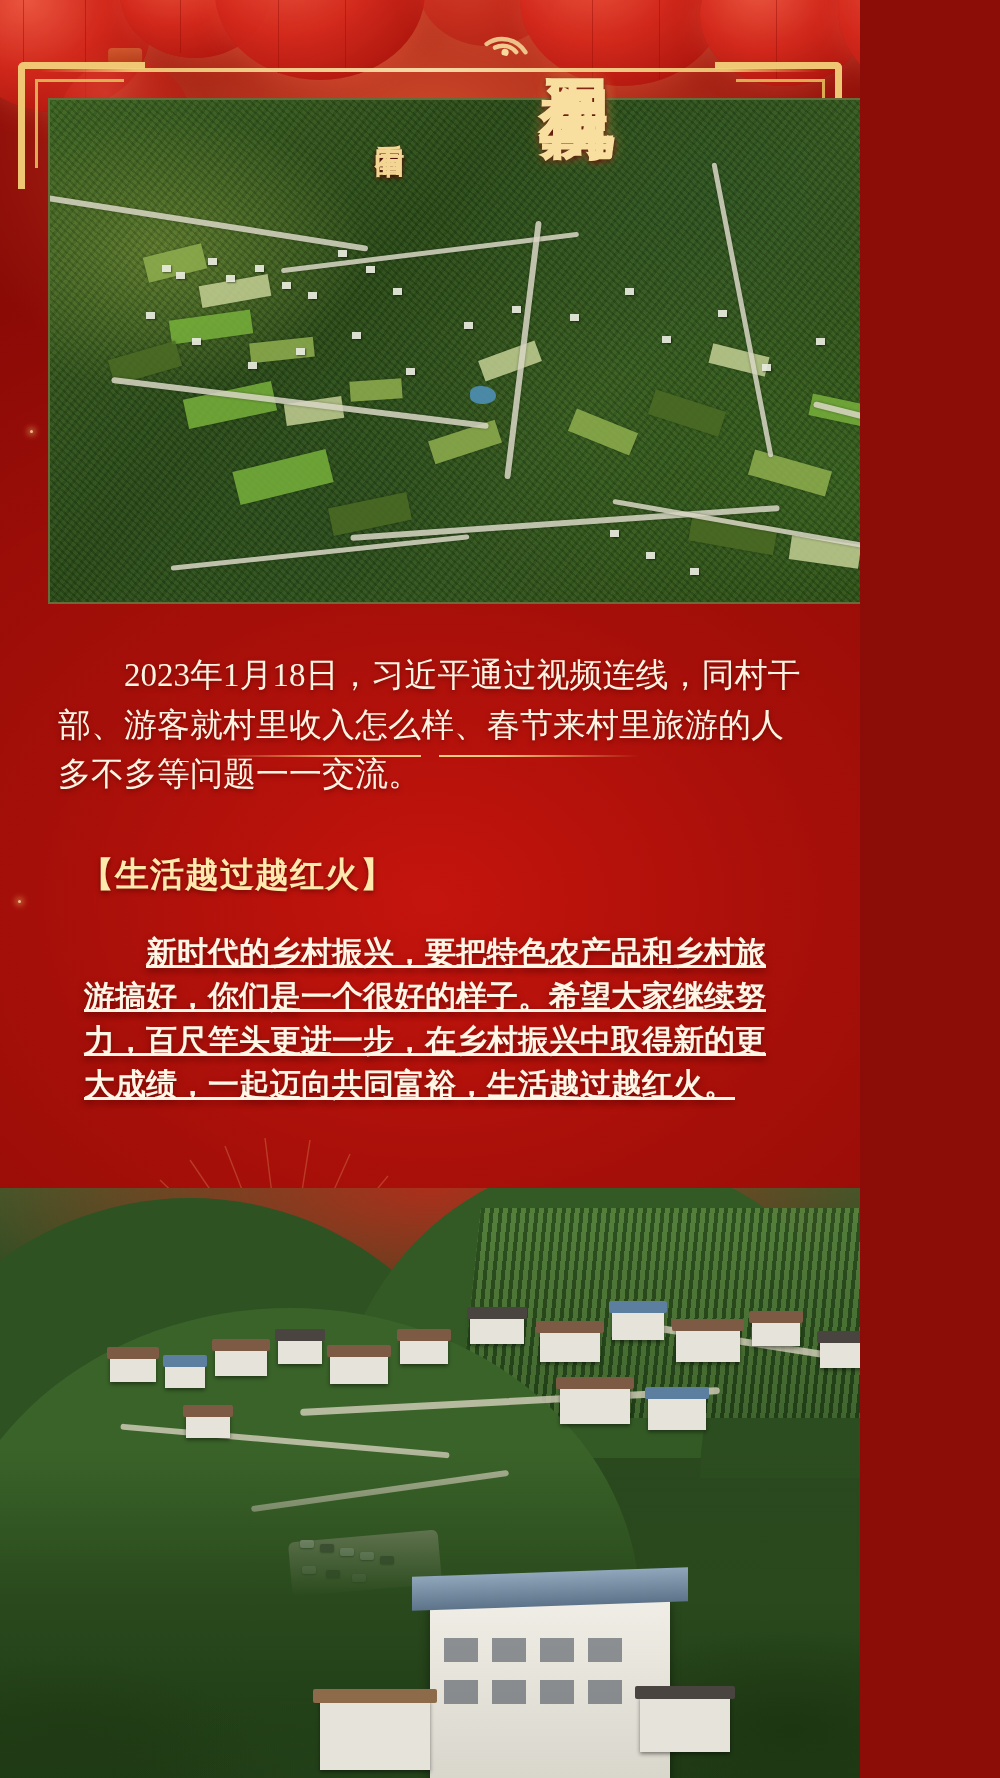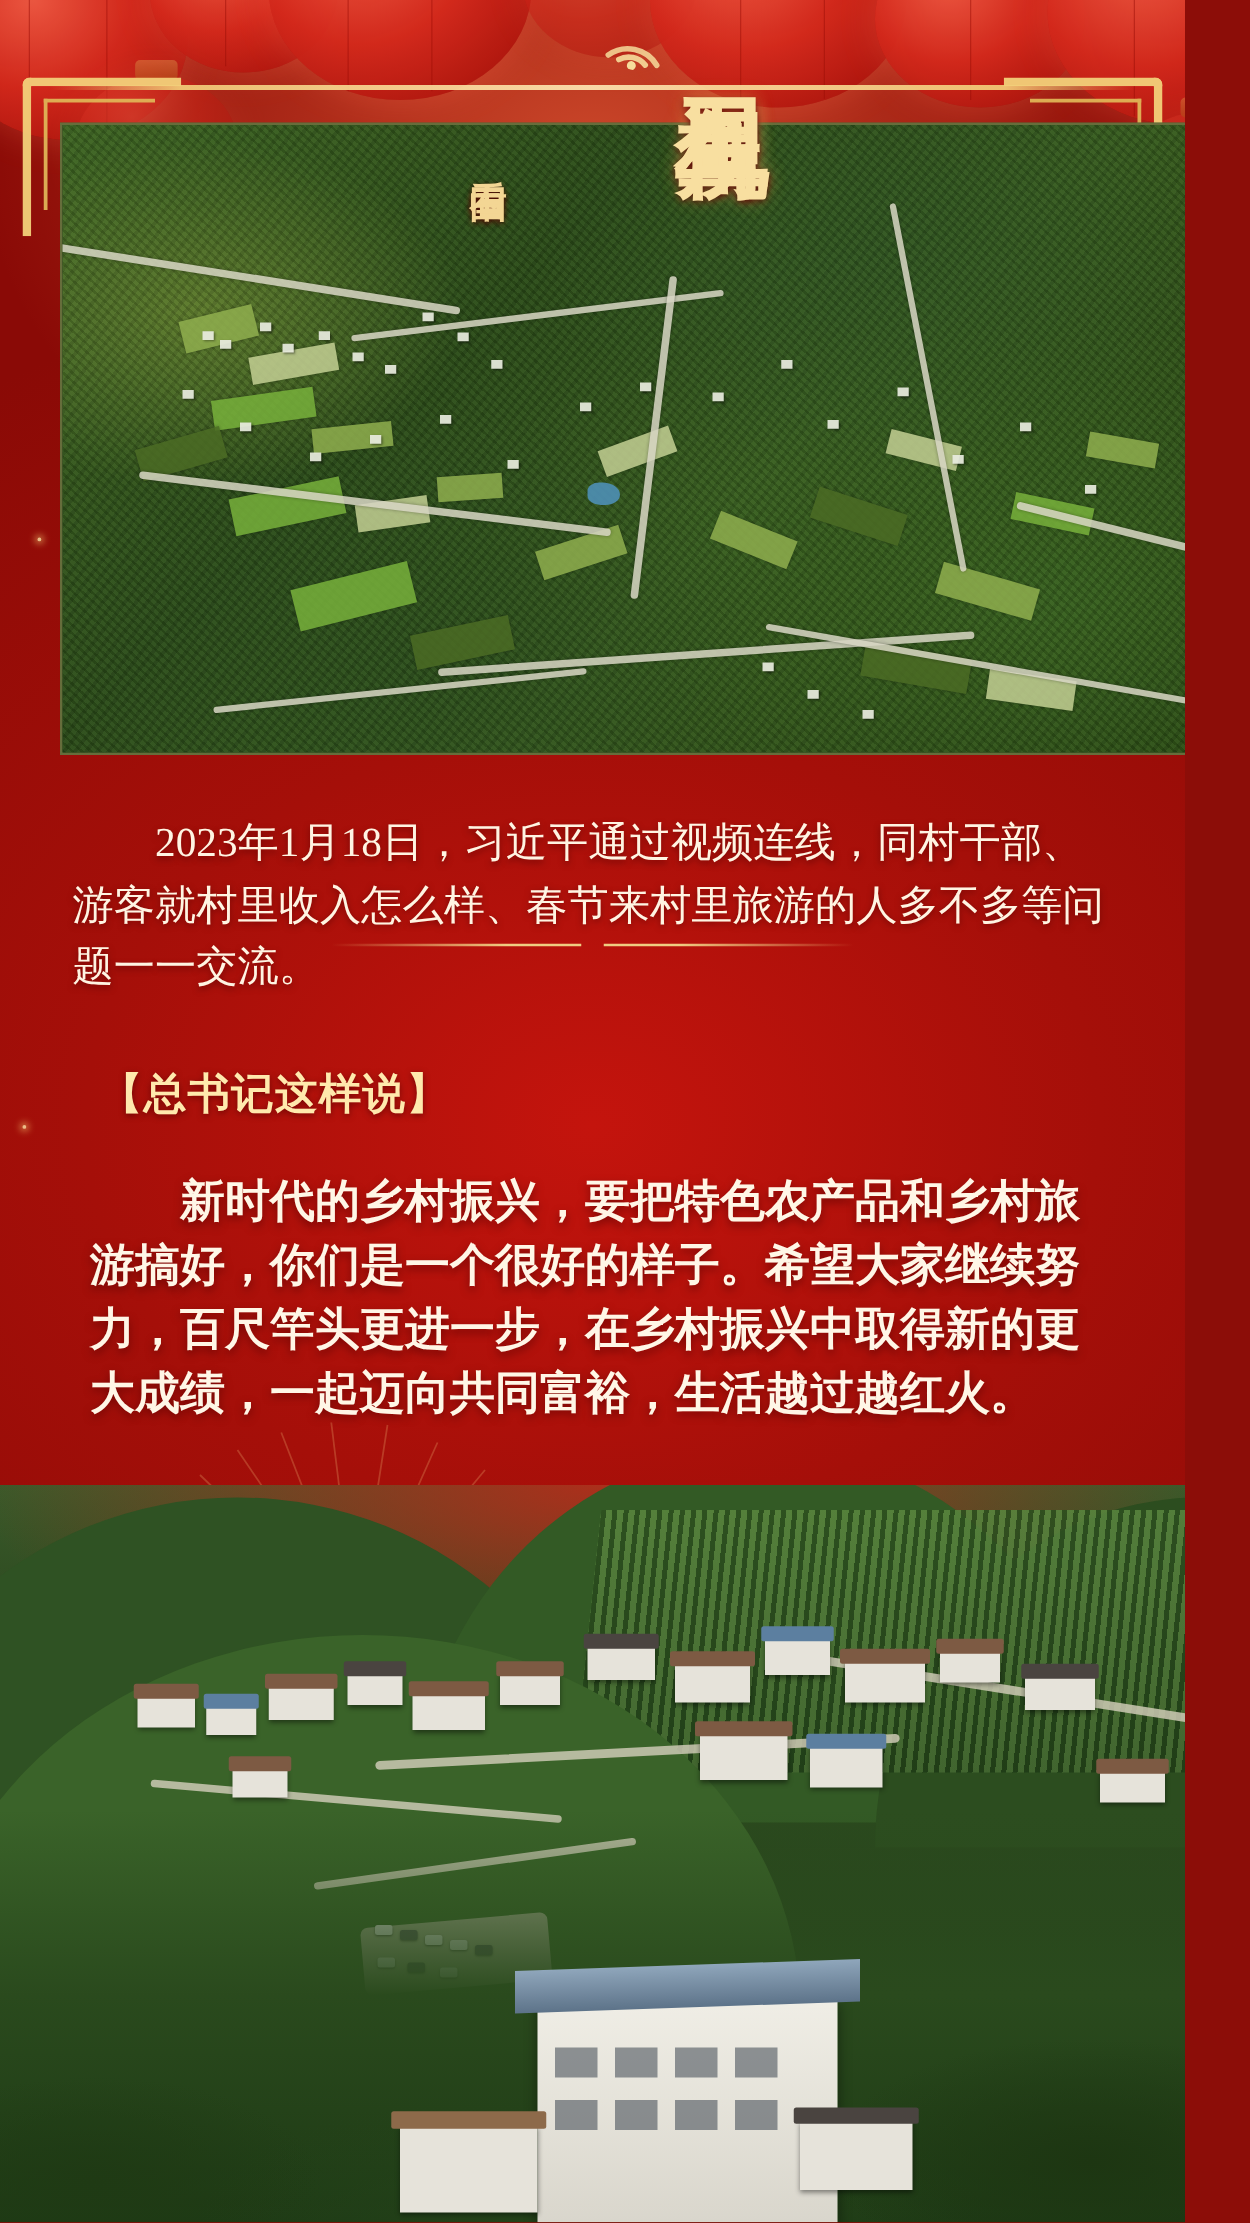--- a/index.html
+++ b/index.html
@@ -5,21 +5,21 @@
   html, body {
     margin: 0;
     padding: 0;
     background: #8c0d08;
   }
   body {
     font-family: "Liberation Serif", "DejaVu Serif", serif;
   }
   .poster {
     position: relative;
-    width: 948px;
+    width: 860px;
     height: 1778px;
     overflow: hidden;
     background:
       radial-gradient(ellipse 700px 500px at 50% 120px, rgba(255,120,70,0.55) 0%, rgba(200,25,15,0.0) 70%),
       radial-gradient(ellipse 900px 700px at 50% 900px, #c4140d 0%, #a50f09 45%, #8a0a06 100%),
       linear-gradient(180deg, #c01710 0%, #a80f0a 30%, #9c0d08 60%, #8f0b07 100%);
   }
 
   
   .lantern-band {
@@ -236,30 +236,31 @@
     top: 852px;
     font-size: 34px;
     font-weight: 700;
     color: #ffe9ad;
     letter-spacing: 1px;
     text-shadow: 0 2px 5px rgba(80,0,0,.65);
     z-index: 6;
   }
   .quote-body {
     position:absolute;
-    left: 72px;
+    left: 84px;
     right: 72px;
     top: 900px;
     color: #fff6e6;
-    font-size: 36px;
+    font-size: 31px;
     line-height: 1.42;
     text-indent: 2em;
     font-weight: 700;
     text-shadow: 0 3px 7px rgba(80,0,0,.6);
     z-index: 6;
+    text-decoration: underline;
   }
 
   
   .firework {
     position:absolute;
     left: 120px; top: 1120px;
     width: 330px; height: 180px;
     opacity:.22;
     z-index: 3;
   }
@@ -474,21 +475,21 @@
     <div class="road" style="left:120px; top:450px; width:300px; height:5px; transform:rotate(-6deg);"></div>
   </div>
 
   <p class="caption">2023年1月18日，习近平通过视频连线，同村干部、游客就村里收入怎么样、春节来村里旅游的人多不多等问题一一交流。</p>
 
   <div class="loc-wrap">
     <div class="loc-rule"></div>
     <div class="loc-rule right"></div>
   </div>
 
-  <div class="quote-head">【总书记这样说】</div>
+  <div class="quote-head">【生活越过越红火】</div>
   <p class="quote-body">新时代的乡村振兴，要把特色农产品和乡村旅游搞好，你们是一个很好的样子。希望大家继续努力，百尺竿头更进一步，在乡村振兴中取得新的更大成绩，一起迈向共同富裕，生活越过越红火。</p>
 
   <svg class="firework" viewBox="0 0 330 180">
     <g stroke="#ffd98a" stroke-width="1.4" fill="none">
       <path d="M165 180 L40 60"></path>
         <path d="M165 180 L70 40"></path>
         <path d="M165 180 L105 26"></path>
       <path d="M165 180 L145 18"></path>
         <path d="M165 180 L190 20"></path>
         <path d="M165 180 L230 34"></path>

